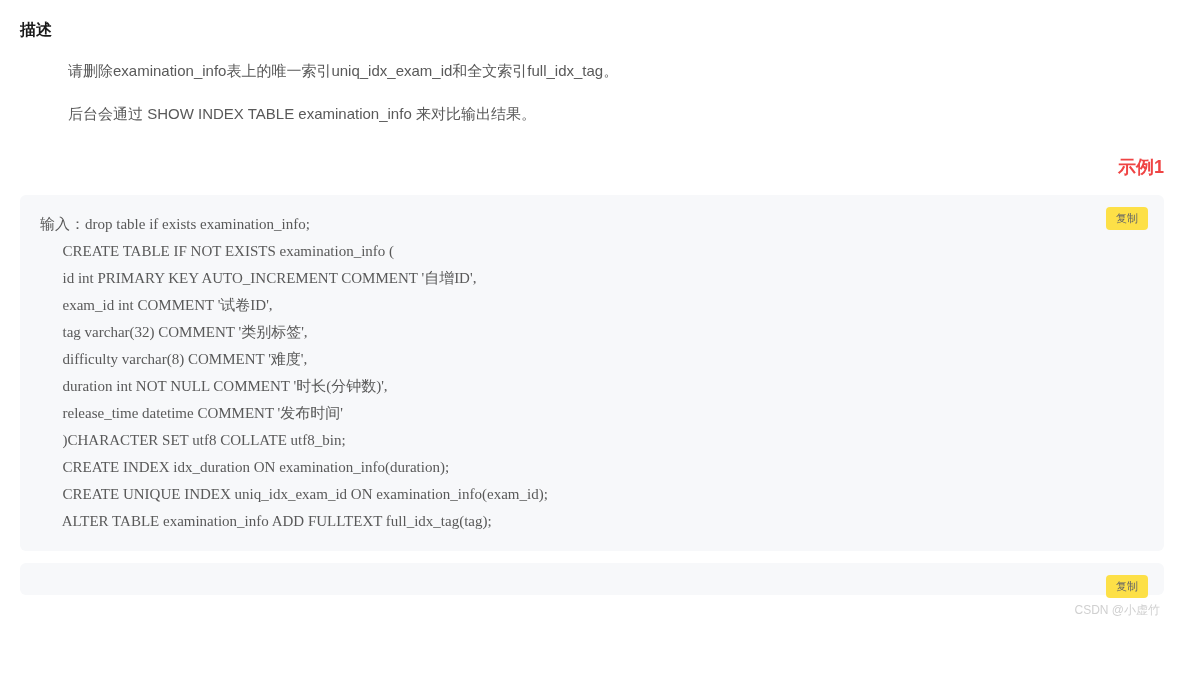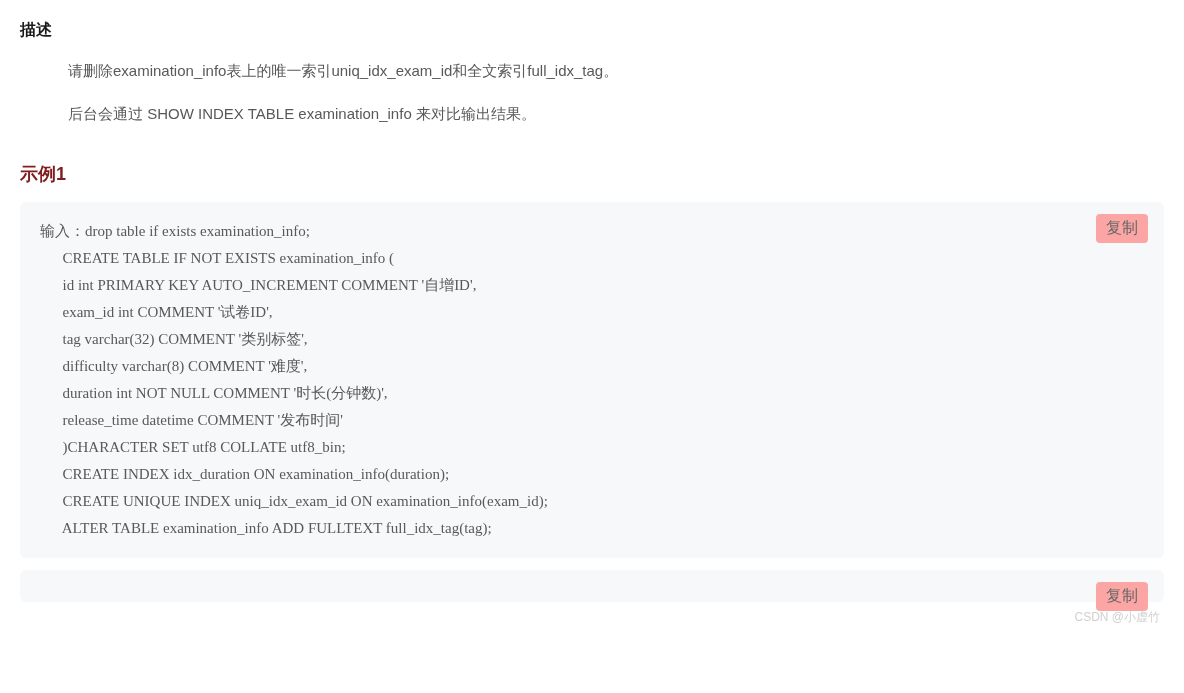--- a/index.html
+++ b/index.html
@@ -24,23 +24,24 @@
     .description-text {
       font-size: 15px;
       color: #595959;
       line-height: 1.8;
       margin-bottom: 16px;
       margin-left: 48px;
     }
     .example-heading {
       font-size: 18px;
       font-weight: 700;
-      color: #7f1d1d;
-      margin-top: 35px;
+      color: #ef4444;
+      margin-top: 28px;
       margin-bottom: 16px;
+      text-align: right;
     }
     .code-block {
       background: #f7f8fa;
       border-radius: 6px;
       padding: 16px 20px;
       position: relative;
       margin-bottom: 12px;
     }
     .code-content {
       font-family: Liberation Serif, serif;
@@ -50,25 +51,25 @@
       white-space: pre;
       overflow-x: auto;
     }
     .code-label {
       display: inline;
     }
     .copy-button {
       position: absolute;
       top: 12px;
       right: 16px;
-      background: #fca5a5;
+      background: #fde047;
       border: none;
       border-radius: 4px;
       padding: 4px 10px;
-      font-size: 16px;
+      font-size: 11px;
       color: #666666;
       cursor: pointer;
       font-family: -apple-system, BlinkMacSystemFont, "Segoe UI", "PingFang SC", sans-serif;
       text-align: right;
     }
     .watermark {
       position: absolute;
       bottom: 8px;
       right: 24px;
       font-size: 12px;

